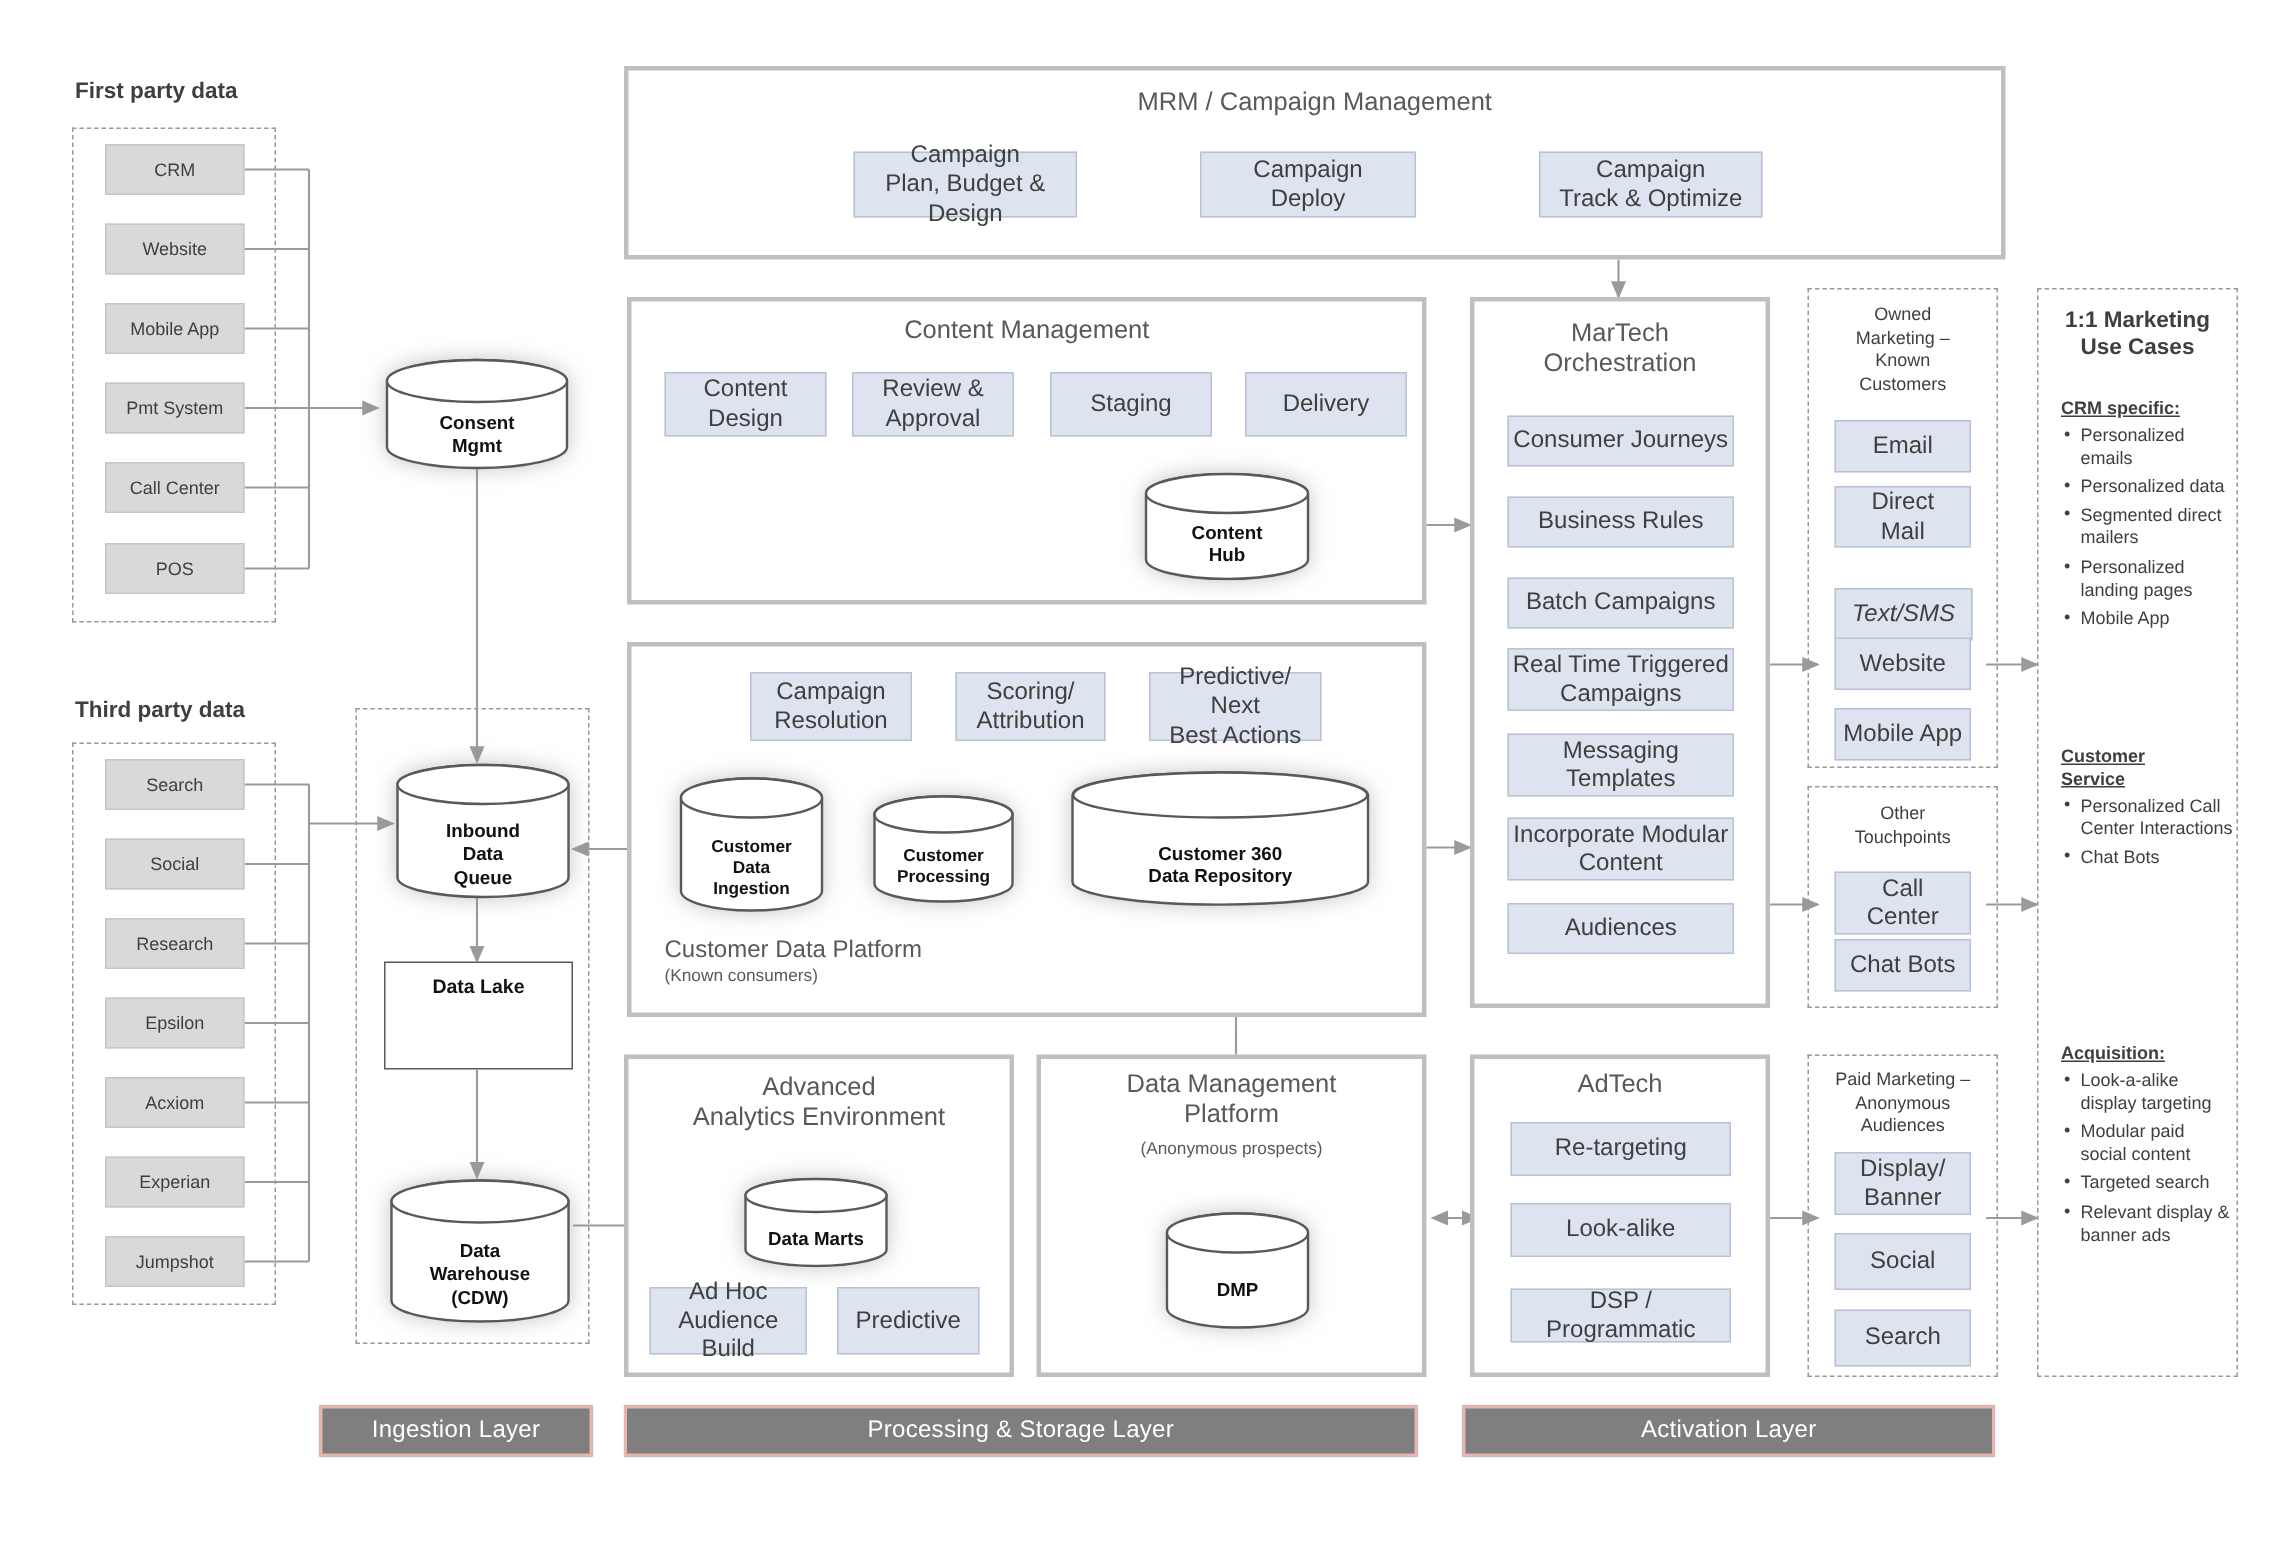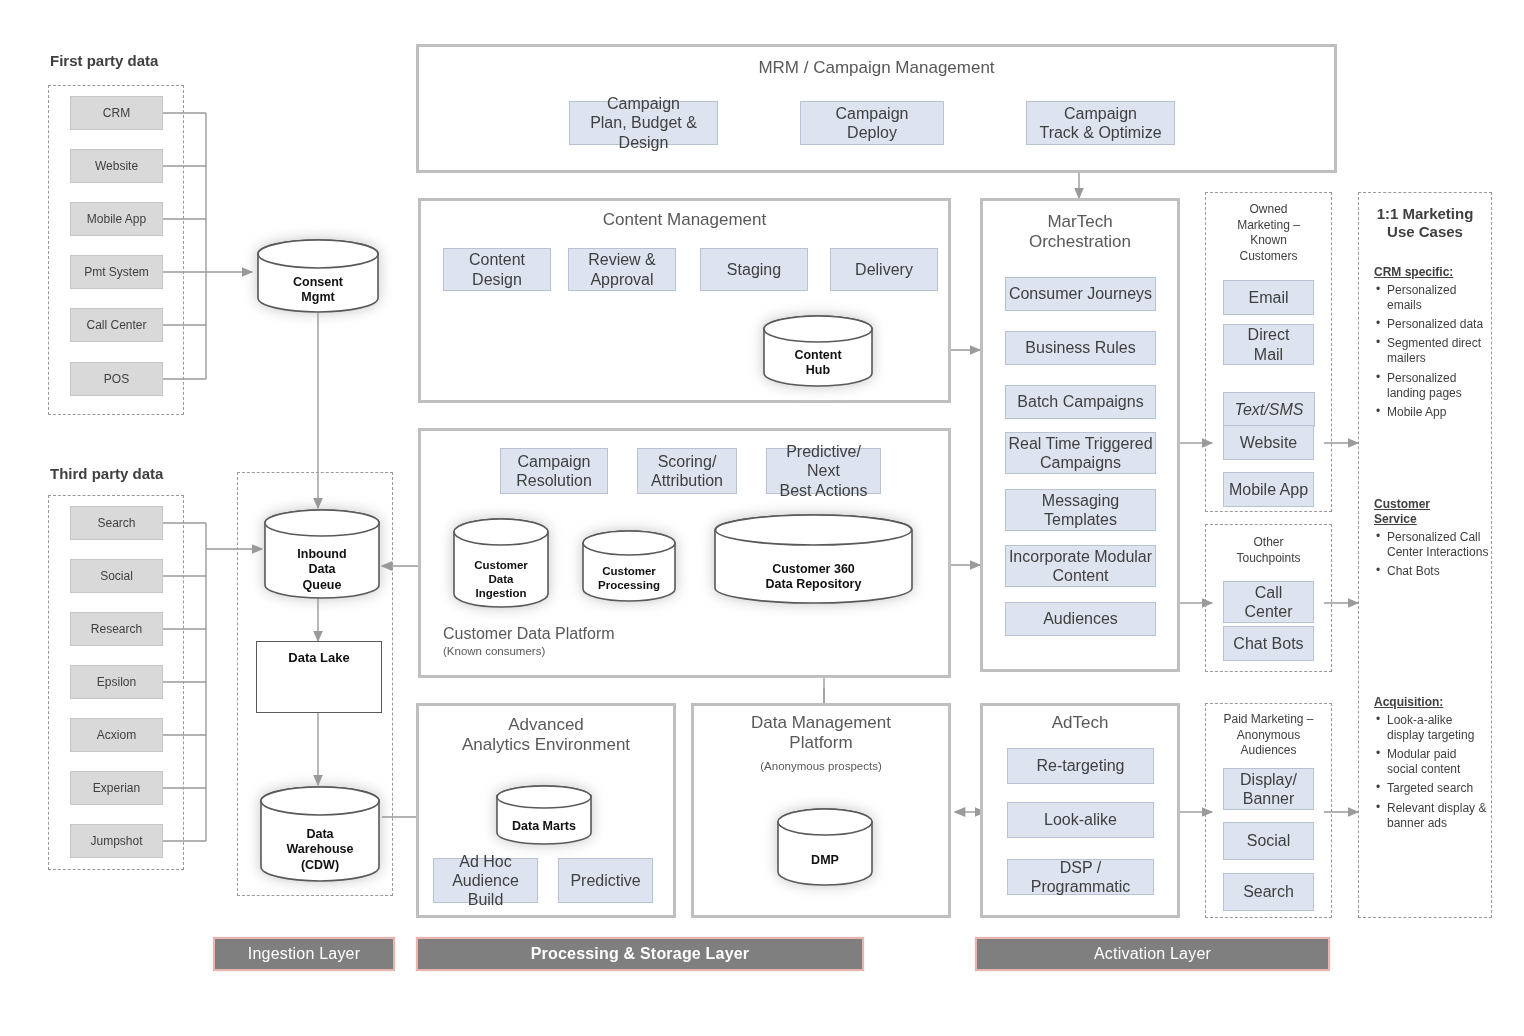--- a/index.html
+++ b/index.html
@@ -493,20 +493,20 @@
       <li>Look-a-alike display targeting</li>
       <li>Modular paid social content</li>
       <li>Targeted search</li>
       <li>Relevant display &amp; banner ads</li>
     </ul>
   </div>
 
   <div class="abs layer-bar" style="left:213px;top:937px;width:182px;height:34px;">
     <span>Ingestion Layer</span>
   </div>
-  <div class="abs layer-bar" style="left:416px;top:937px;width:448px;height:34px;font-weight:bold;">
+  <div class="abs layer-bar" style="left:416px;top:937px;width:529px;height:34px;">
     <span>Processing &amp; Storage Layer</span>
   </div>
   <div class="abs layer-bar" style="left:975px;top:937px;width:355px;height:34px;">
     <span>Activation Layer</span>
   </div>
 
 </div>
 
 </body></html>

